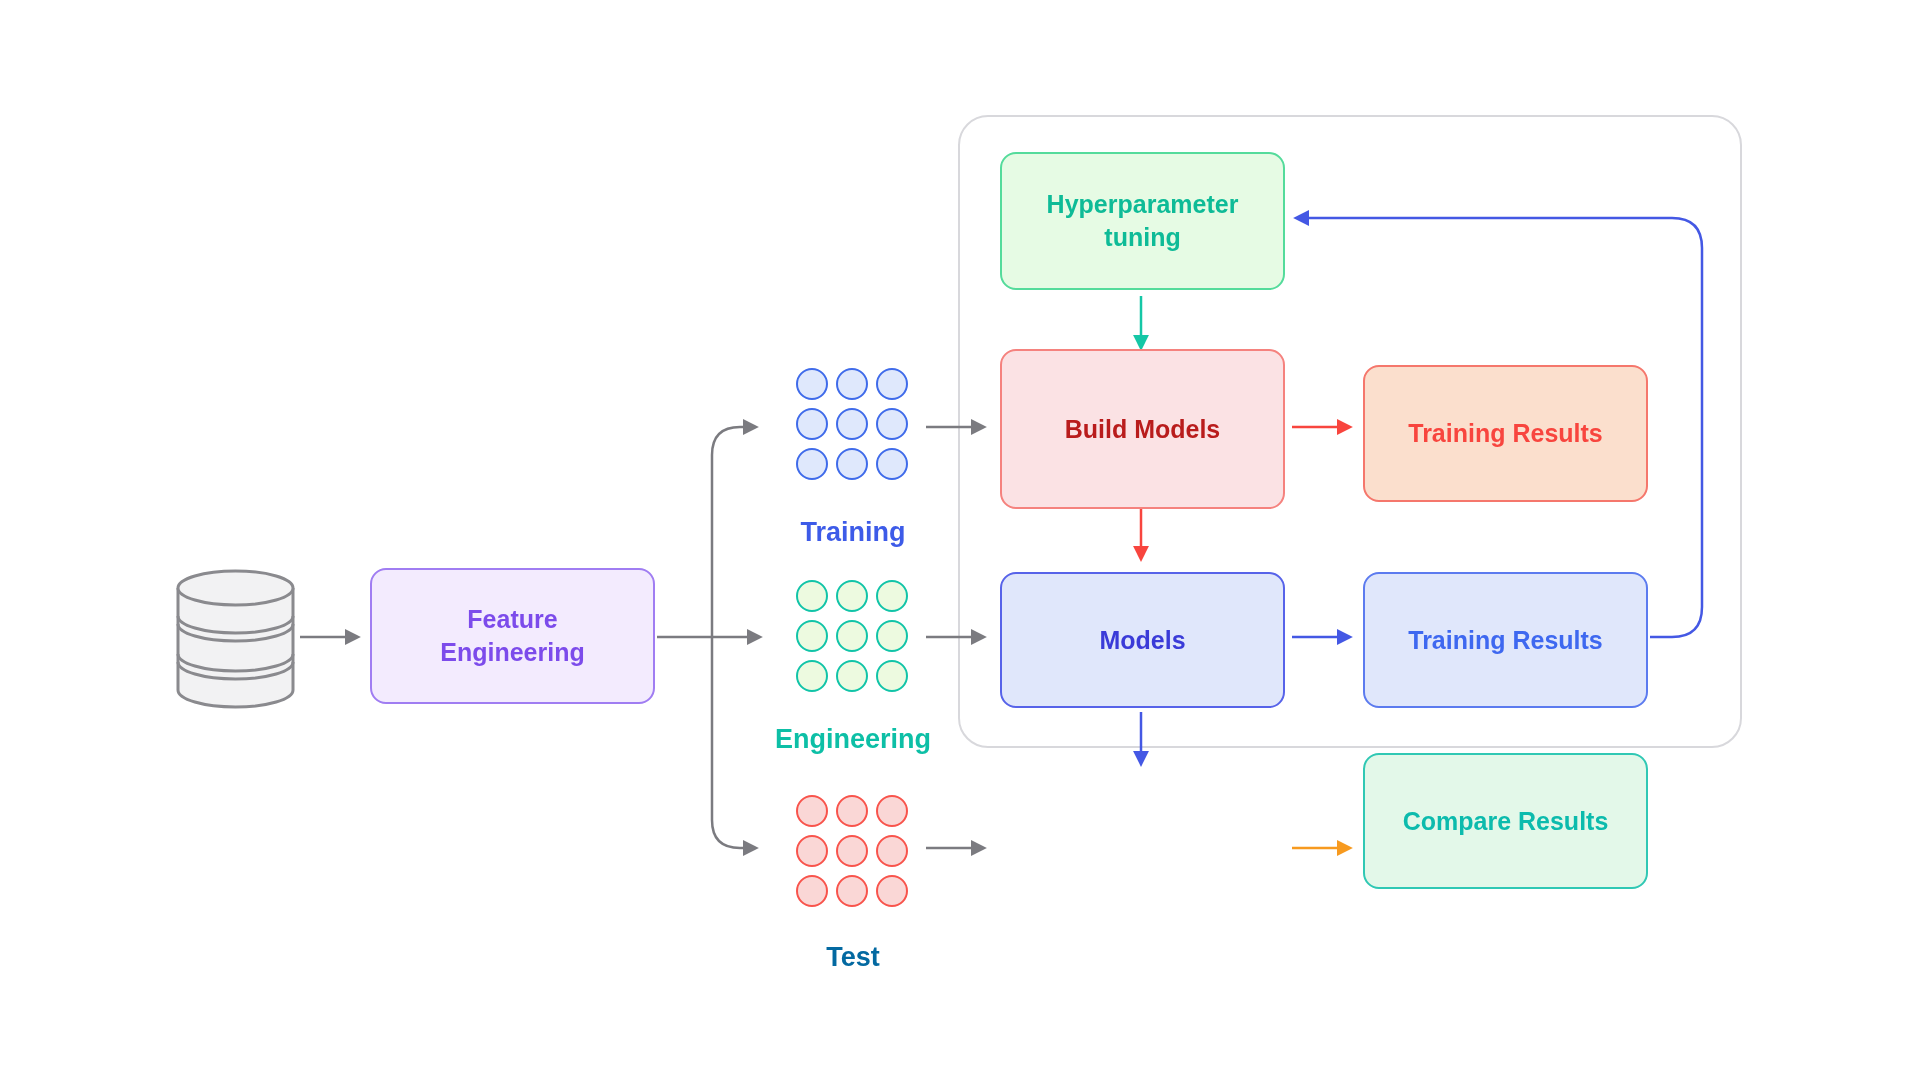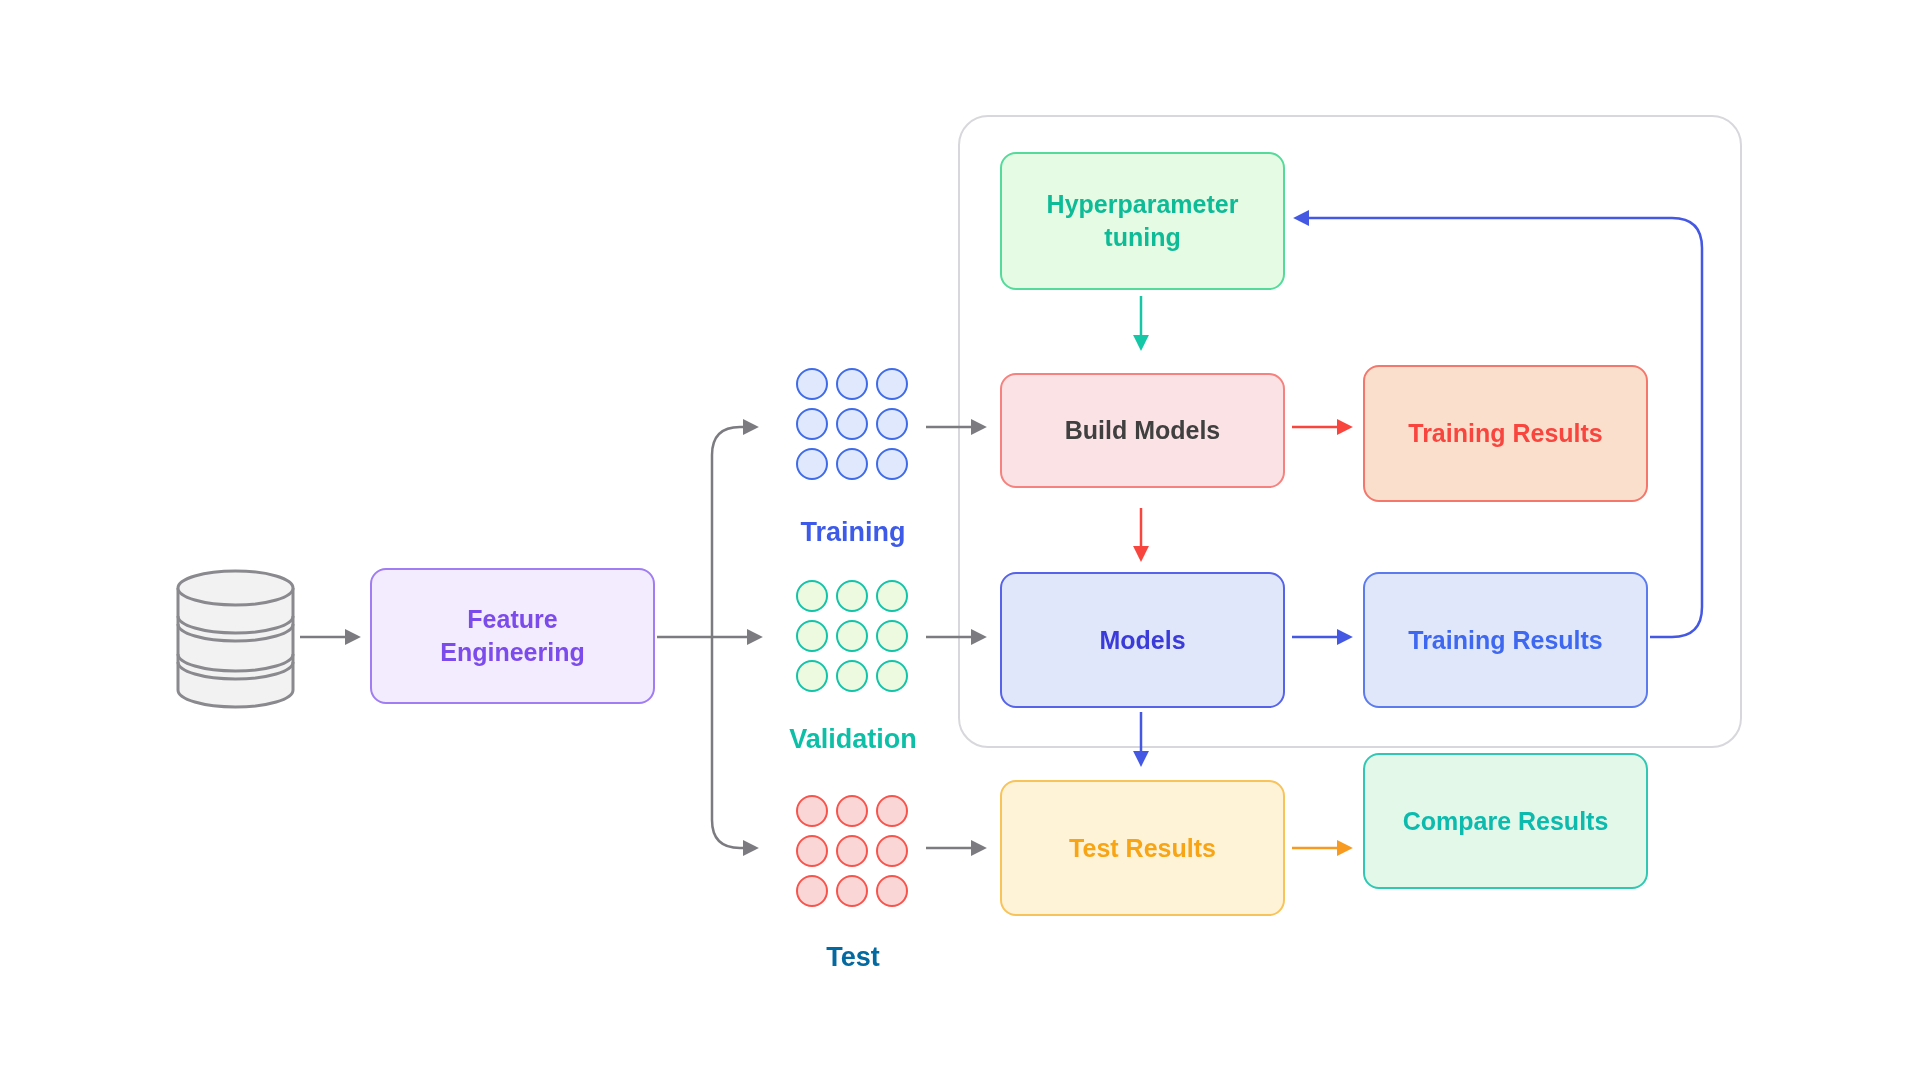--- a/index.html
+++ b/index.html
@@ -47,22 +47,22 @@
     z-index: 3;
   }
   .node .lbl { display: inline-block; }
   .wrap-170 { max-width: 175px; }
   .wrap-240 { max-width: 245px; }
 
   .n-feature  { left: 370px;  top: 568px; width: 285px; height: 136px;
                 background: #f3ebfe; border-color: #a07df2; color: #7c4beb; }
   .n-hyper    { left: 1000px; top: 152px; width: 285px; height: 138px;
                 background: #e6fbe4; border-color: #54db9b; color: #0ebb97; }
-  .n-build    { left: 1000px; top: 373px; width: 285px; height: 115px;
-                background: #fbe2e4; border-color: #f5827e; color: #404040; }
+  .n-build    { left: 1000px; top: 349px; width: 285px; height: 160px;
+                background: #fbe2e4; border-color: #f5827e; color: #b91c1c; }
   .n-trainres-top { left: 1363px; top: 365px; width: 285px; height: 137px;
                 background: #fbdfcd; border-color: #f5776c; color: #f8453e; }
   .n-models   { left: 1000px; top: 572px; width: 285px; height: 136px;
                 background: #e0e7fb; border-color: #5763e9; color: #3a3bd8; }
   .n-trainres-bot { left: 1363px; top: 572px; width: 285px; height: 136px;
                 background: #e0e7fb; border-color: #5c7bef; color: #3e68f0; }
   .n-testres  { left: 1000px; top: 780px; width: 285px; height: 136px;
                 background: #fef3d6; border-color: #f8c35b; color: #f7a516; }
   .n-compare  { left: 1363px; top: 753px; width: 285px; height: 136px;
                 background: #e3f8e9; border-color: #30c8b4; color: #0cbbad; }
@@ -166,23 +166,20 @@
   </div>
   <div class="node n-trainres-top">
     <span class="lbl">Training Results</span>
   </div>
   <div class="node n-models">
     <span class="lbl">Models</span>
   </div>
   <div class="node n-trainres-bot">
     <span class="lbl">Training Results</span>
   </div>
-  <div class="node n-testres">
-    <span class="lbl">Test Results</span>
-  </div>
   <div class="node n-compare">
     <span class="lbl">Compare Results</span>
   </div>
 
   <div class="dots dots-training">
       <span class="dot"></span>
       <span class="dot"></span>
       <span class="dot"></span>
       <span class="dot"></span>
       <span class="dot"></span>
@@ -197,21 +194,21 @@
       <span class="dot"></span>
       <span class="dot"></span>
       <span class="dot"></span>
       <span class="dot"></span>
       <span class="dot"></span>
       <span class="dot"></span>
       <span class="dot"></span>
       <span class="dot"></span>
       <span class="dot"></span>
     </div>
-  <div class="ds-label ds-label-validation">Validation</div>
+  <div class="ds-label ds-label-validation">Engineering</div>
 
   <div class="dots dots-test">
       <span class="dot"></span>
       <span class="dot"></span>
       <span class="dot"></span>
       <span class="dot"></span>
       <span class="dot"></span>
       <span class="dot"></span>
       <span class="dot"></span>
       <span class="dot"></span>

